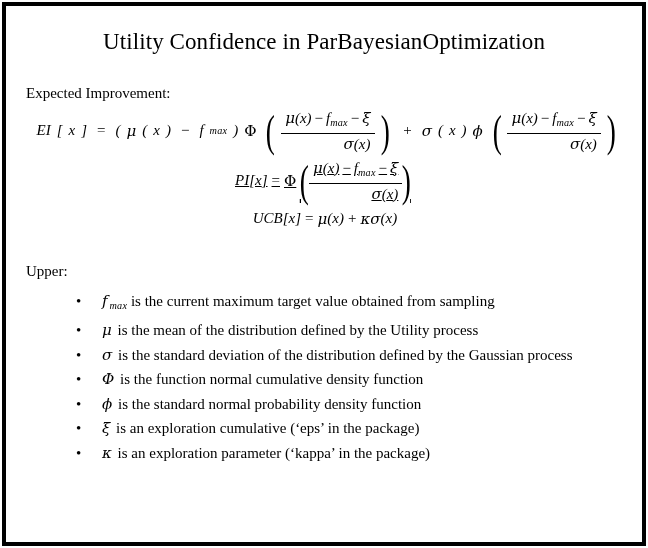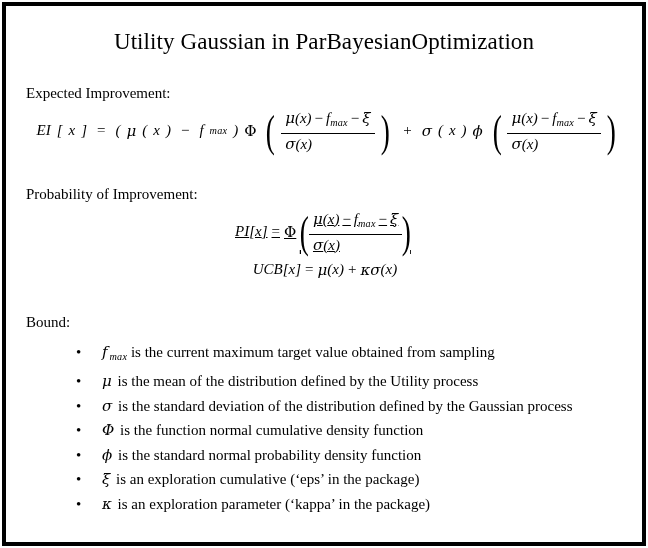--- a/index.html
+++ b/index.html
@@ -93,21 +93,21 @@
     font-size: 0.68em;
     font-style: italic;
     vertical-align: -0.28em;
     letter-spacing: 0.2px;
   }
 
   
   .frac {
     display: inline-flex;
     flex-direction: column;
-    align-items: flex-start;
+    align-items: flex-end;
     vertical-align: middle;
     margin: 0 1px;
   }
   .frac .num {
     padding: 0 4px 1px 4px;
     border-bottom: 1.3px solid #000;
     line-height: 18px;
   }
   .frac .den {
     padding: 1px 4px 0 4px;
@@ -154,21 +154,21 @@
   }
 </style>
 </head>
 <body>
 
 <div id="page">
   <div id="page-border"></div>
 
   <div id="content">
 
-    <div class="doc-title">Utility Gaussian in ParBayesianOptimization</div>
+    <div class="doc-title">Utility Confidence in ParBayesianOptimization</div>
 
     <div class="section-label lbl-ei">Expected Improvement:</div>
 
     <div class="eq-row eq-ei">
       <span class="mi">EI</span>
         <span class="mi">[</span>
         <span class="mi">x</span>
         <span class="mi">]</span>
       <span class="op">=</span>
       <span class="mi">(</span>
@@ -198,21 +198,20 @@
         <span class="mgreek">ϕ</span>
 
       <span class="paren paren-l">(</span>
       <span class="frac">
         <span class="num"><span class="mgreek">μ</span><span class="mi">(</span><span class="mi">x</span><span class="mi">)</span><span class="op-tight">−</span><span class="mi">f</span><span class="sub">max</span><span class="op-tight">−</span><span class="mgreek">ξ</span></span>
         <span class="den"><span class="mgreek">σ</span><span class="mi">(</span><span class="mi">x</span><span class="mi">)</span></span>
       </span>
       <span class="paren paren-r">)</span>
     </div>
 
-    <div class="section-label lbl-pi">Probability of Improvement:</div>
 
     <div class="eq-row eq-pi">
       <span class="mi">PI</span>
         <span class="mi">[</span>
         <span class="mi">x</span>
         <span class="mi">]</span>
       <span class="op">=</span>
       <span class="mupr">Φ</span>
 
       <span class="paren paren-l">(</span>
@@ -235,21 +234,21 @@
         <span class="mi">x</span>
         <span class="mi">)</span>
       <span class="op">+</span>
       <span class="mgreek">κ</span>
         <span class="mgreek">σ</span>
         <span class="mi">(</span>
         <span class="mi">x</span>
         <span class="mi">)</span>
     </div>
 
-    <div class="section-label lbl-where">Bound:</div>
+    <div class="section-label lbl-where">Upper:</div>
 
     <ul class="where-list" id="where-list">
         <li><span class="dot">•</span><span class="sym mgreek">f</span><span class="sub">max</span> <span>is the current maximum target value obtained from sampling</span></li>
         <li><span class="dot">•</span><span class="sym mgreek">μ</span> <span>is the mean of the distribution defined by the Utility process</span></li>
         <li><span class="dot">•</span><span class="sym mgreek">σ</span> <span>is the standard deviation of the distribution defined by the Gaussian process</span></li>
         <li><span class="dot">•</span><span class="sym mgreek">Φ</span> <span>is the function normal cumulative density function</span></li>
         <li><span class="dot">•</span><span class="sym mgreek">ϕ</span> <span>is the standard normal probability density function</span></li>
         <li><span class="dot">•</span><span class="sym mgreek">ξ</span> <span>is an exploration cumulative (‘eps’ in the package)</span></li>
         <li><span class="dot">•</span><span class="sym mgreek">κ</span> <span>is an exploration parameter (‘kappa’ in the package)</span></li>
       </ul>

